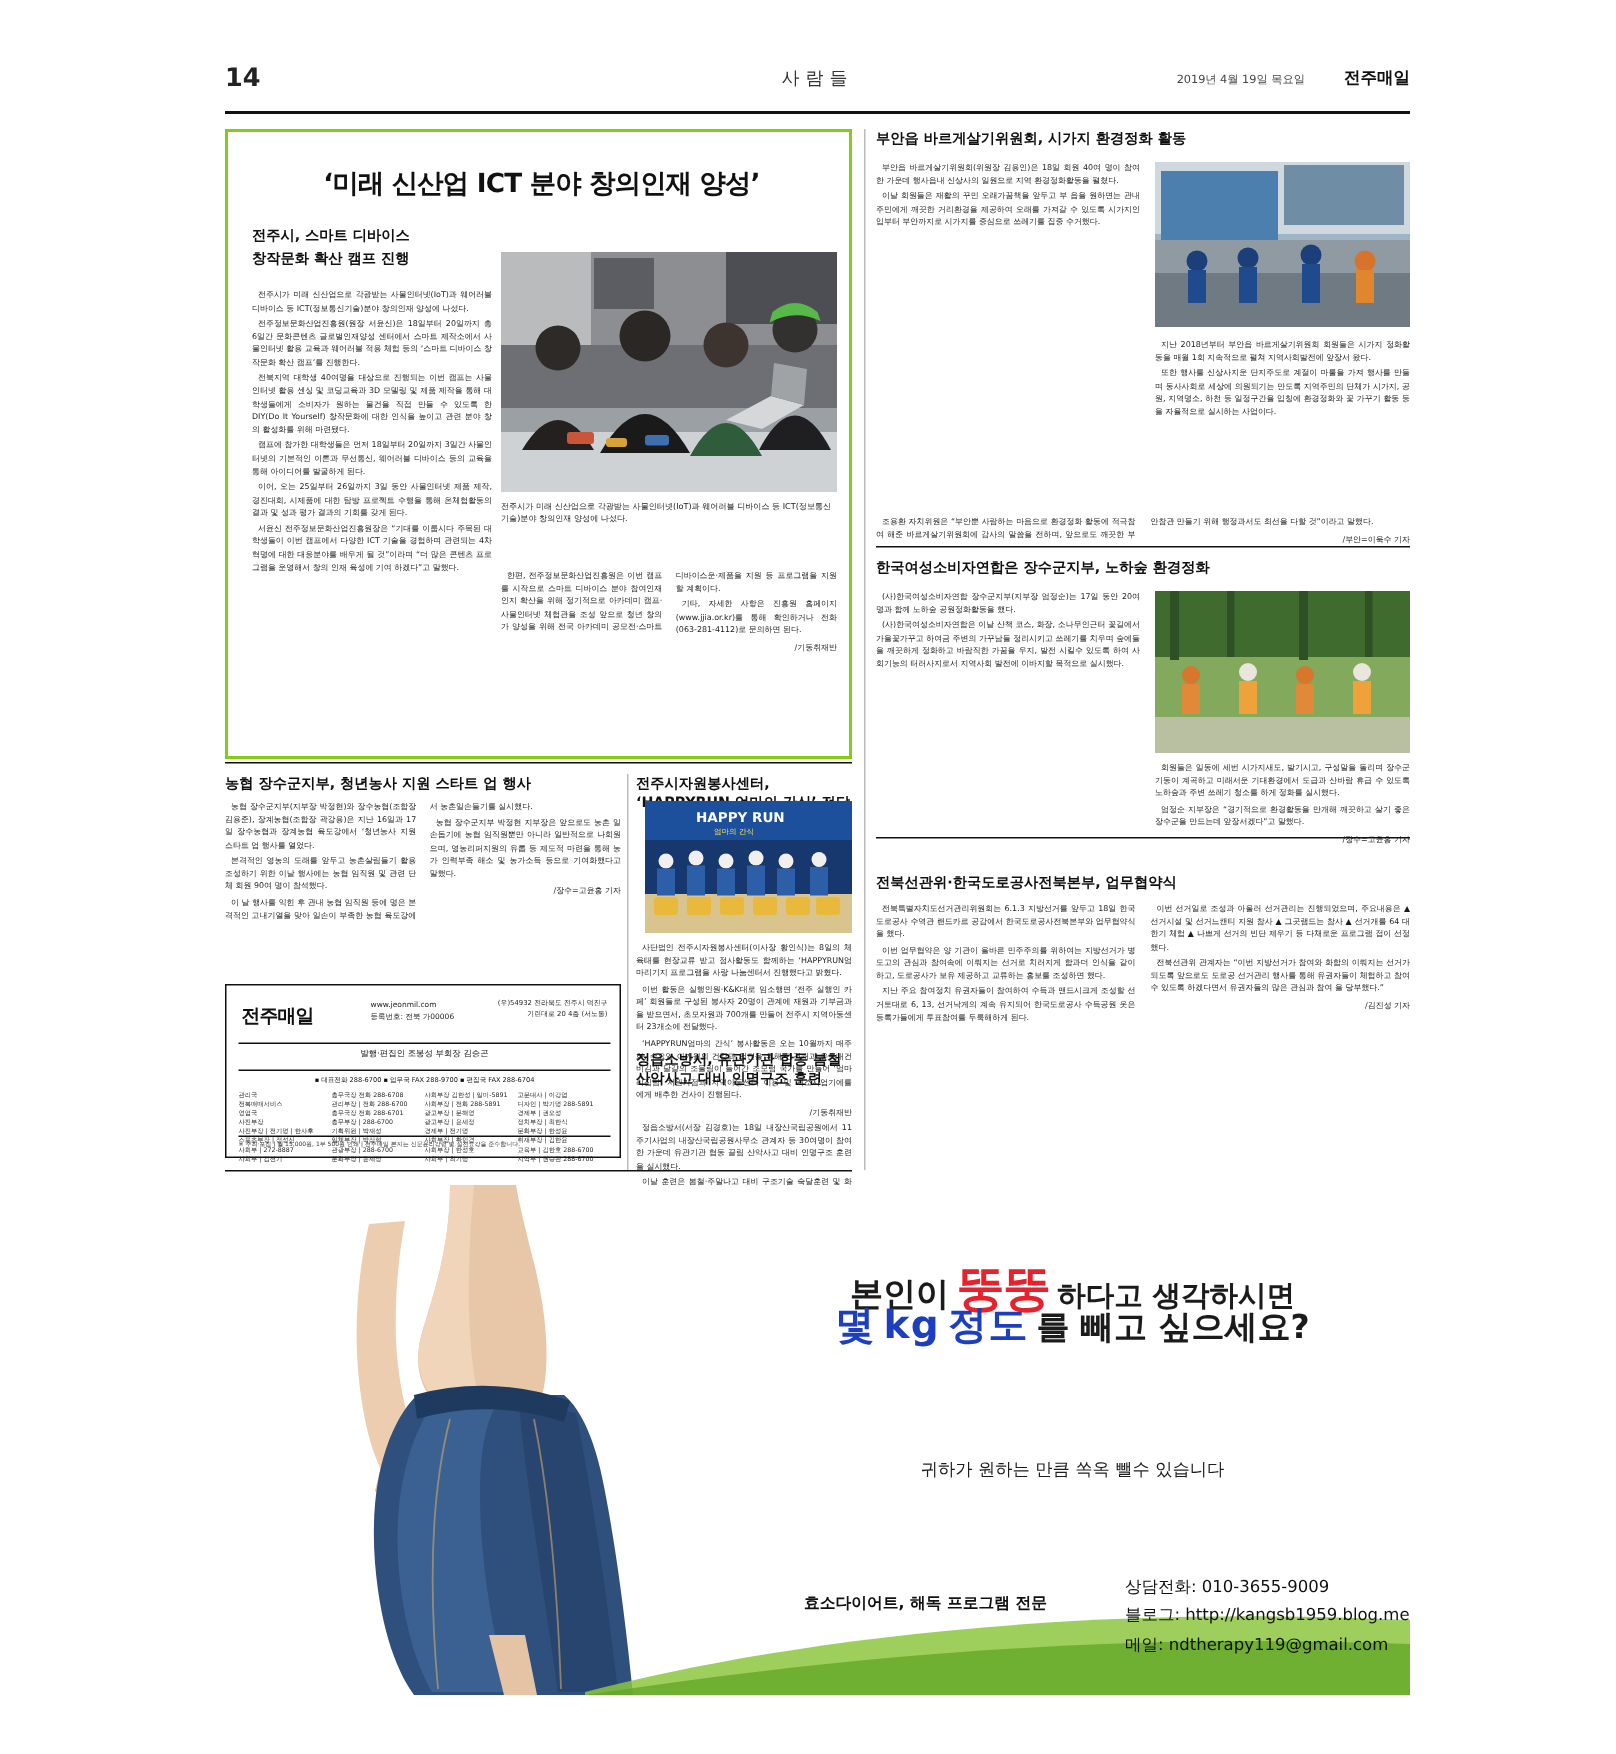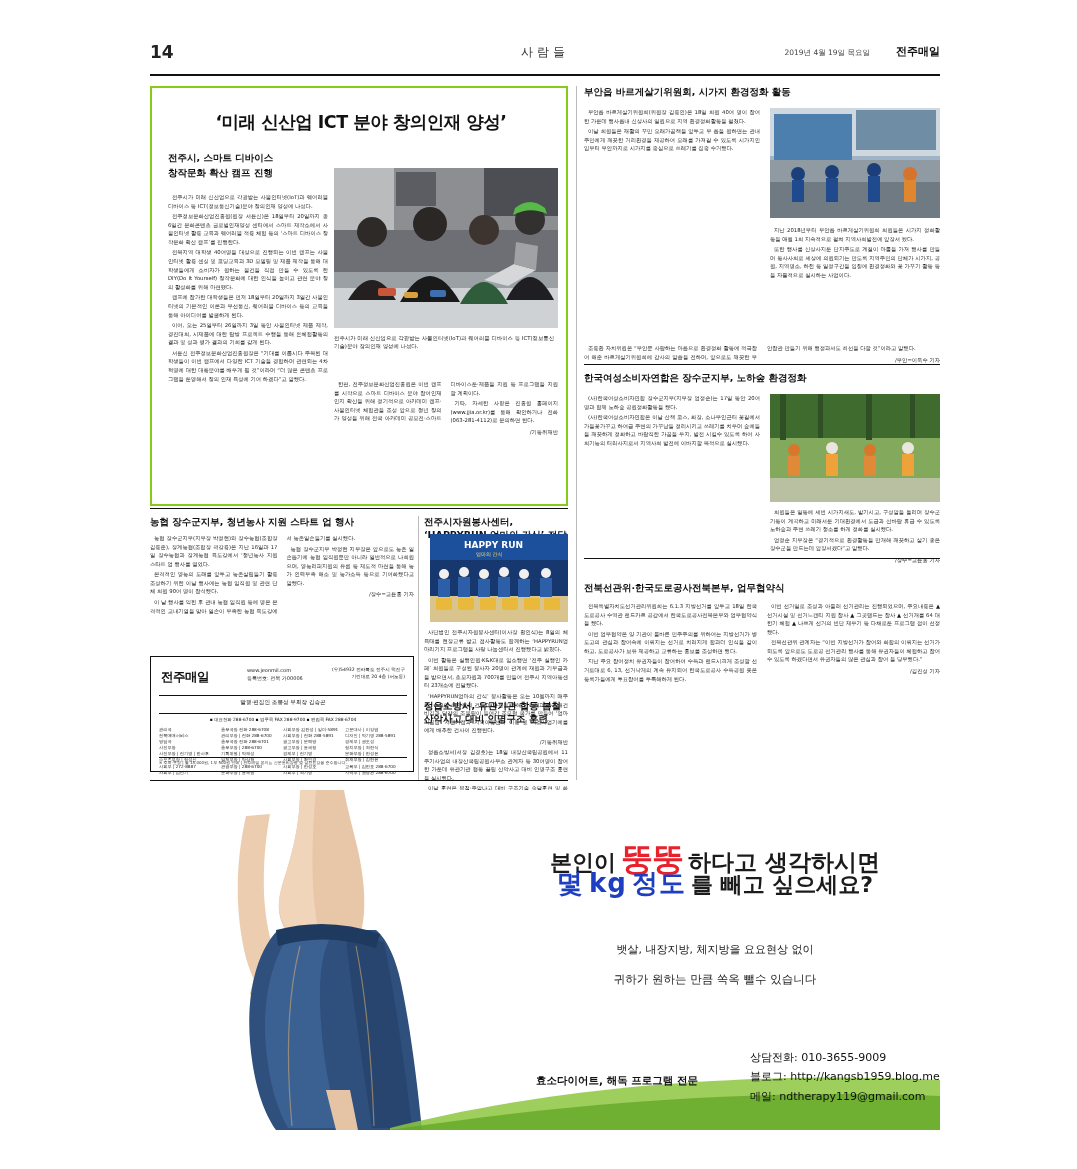--- a/index.html
+++ b/index.html
@@ -71,27 +71,27 @@
   .sep-right2{position:absolute;left:584px;top:558px;width:356px;height:1px;background:#111;}
   .vr-main{position:absolute;left:576px;top:86px;width:1px;height:694px;background:#bbb;}
   .vr-mid{position:absolute;left:418px;top:516px;width:1px;height:264px;background:#bbb;}
 
   
   .ad{position:absolute;left:150px;top:790px;width:790px;height:340px;background:#ffffff;border:0;overflow:hidden;}
   .ad-photo{position:absolute;left:0;top:0;width:330px;height:340px;overflow:hidden;background:#f3f1ee;}
   .ad-line1{position:absolute;left:350px;top:48px;width:430px;text-align:center;white-space:nowrap;}
   .ad-line1 .w1{font-size:22px;font-weight:bold;color:#1b1b1b;}
   .ad-line1 .w2{font-size:32px;font-weight:bold;color:#e8212c;letter-spacing:-1px;text-align:center;}
-  .ad-line1 .w3{font-size:23px;font-weight:bold;color:#1b1b1b;}
+  .ad-line1 .w3{font-size:19px;font-weight:bold;color:#1b1b1b;}
   .ad-line2{position:absolute;left:350px;top:76px;width:430px;text-align:center;white-space:nowrap;}
   .ad-line2 .b{font-size:26px;font-weight:bold;color:#1d3fbf;letter-spacing:1px;}
   .ad-line2 .k{font-size:22px;font-weight:bold;color:#1b1b1b;}
   .ad-sub1{position:absolute;left:350px;top:152px;width:430px;text-align:center;font-size:11px;color:#1b1b1b;}
   .ad-sub2{position:absolute;left:350px;top:182px;width:430px;text-align:center;font-size:11.5px;color:#1b1b1b;}
-  .ad-brand{position:absolute;left:386px;top:272px;font-size:10.5px;font-weight:bold;color:#111;margin-top:12px;}
+  .ad-brand{position:absolute;left:386px;top:272px;font-size:10.5px;font-weight:bold;color:#111;}
   .ad-contact{position:absolute;left:600px;top:258px;font-size:11px;line-height:1.75;color:#111;}
   .ad-swoosh{position:absolute;left:240px;top:268px;width:550px;height:72px;}
 </style>
 </head>
 <body>
 
 <div class="page">
 
   <div class="masthead">
     <div class="mast-page">14</div>
@@ -401,21 +401,20 @@
       <span class="w3">하다고 생각하시면</span>
     </div>
 
     <div class="ad-line2">
       <span class="b">몇</span>
       <span class="b">kg</span>
       <span class="b">정도</span>
       <span class="k">를 빼고 싶으세요?</span>
     </div>
 
-    <div class="ad-sub1">뱃살, 내장지방, 체지방을 요요현상 없이</div>
     <div class="ad-sub2">귀하가 원하는 만큼 쏙옥 뺄수 있습니다</div>
 
     <svg class="ad-swoosh" viewBox="0 0 550 72" preserveAspectRatio="none">
       <path d="M0 70 C140 34 330 12 550 22 L550 72 L0 72 Z" fill="#8dc63f" opacity="0.85"></path>
       <path d="M0 72 C160 48 340 30 550 38 L550 72 Z" fill="#5fa524" opacity="0.75"></path>
     </svg>
 
     <div class="ad-brand">효소다이어트, 해독 프로그램 전문</div>
     <div class="ad-contact">
       <div>상담전화: 010-3655-9009</div>

